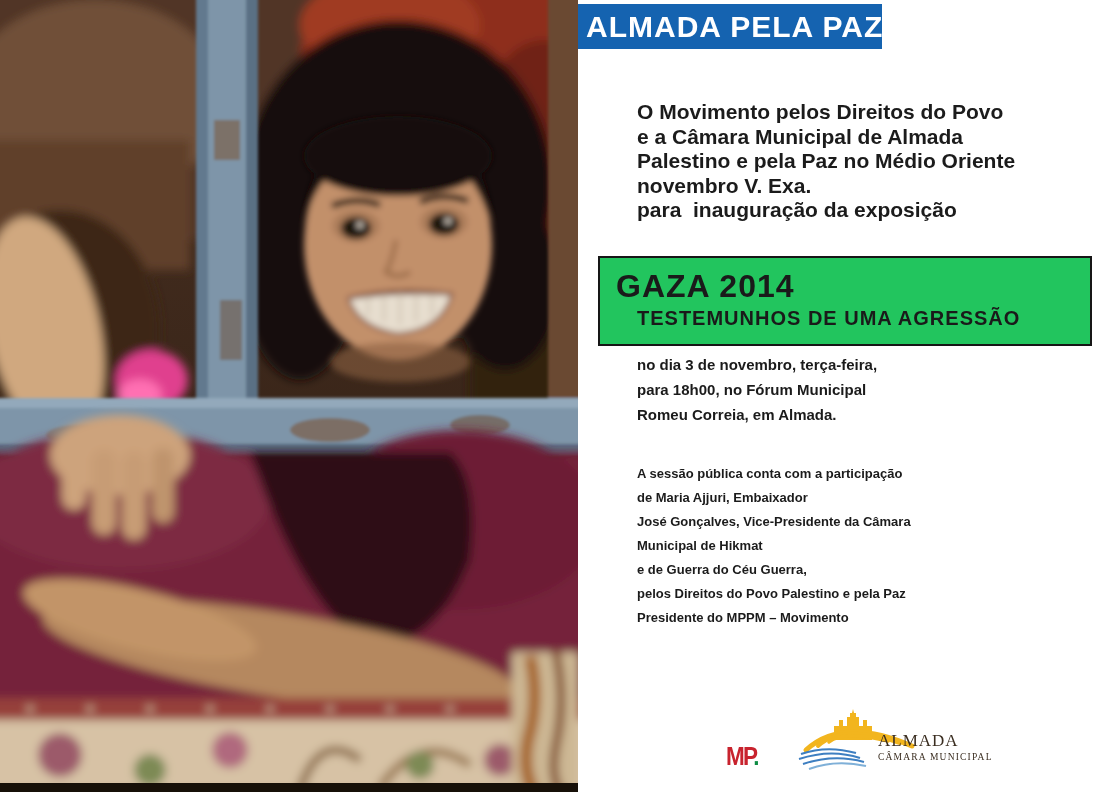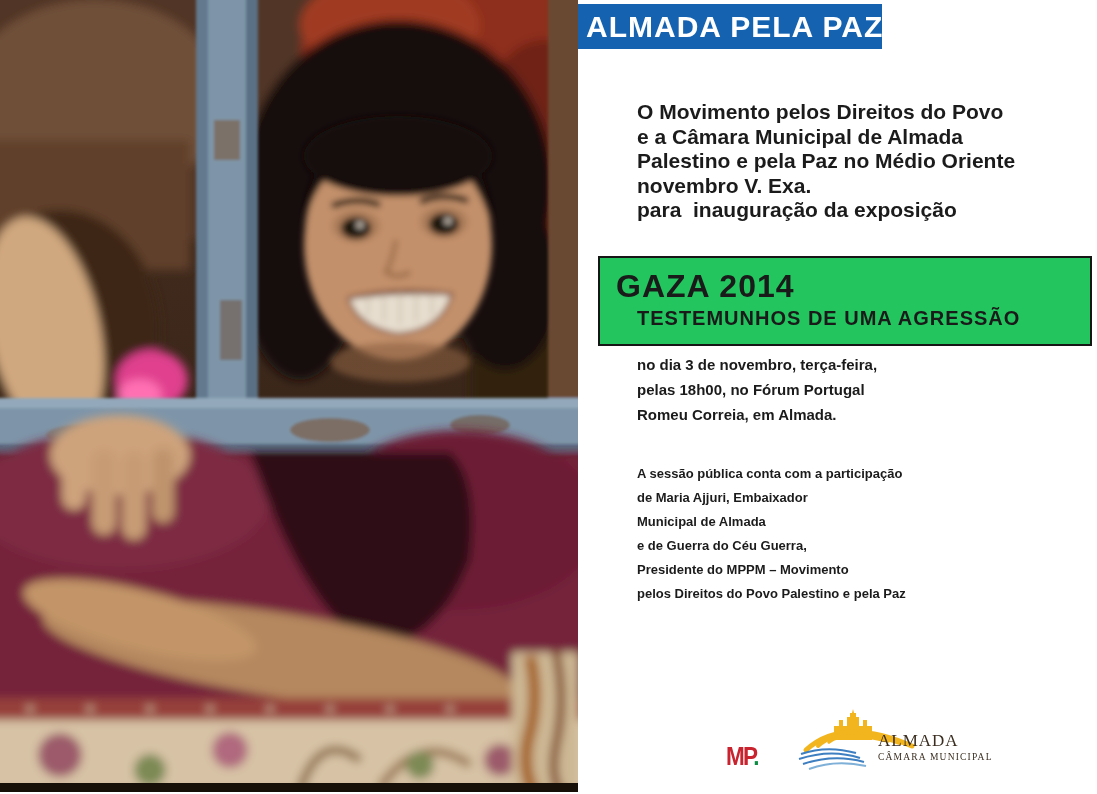--- a/index.html
+++ b/index.html
@@ -179,31 +179,32 @@
     <div class="tline">para  inauguração da exposição</div>
   </div>
 
   <div class="titlebox">
     <div class="t1">GAZA 2014</div>
     <div class="t2">TESTEMUNHOS DE UMA AGRESSÃO</div>
   </div>
 
   <div class="textblock event">
     <div class="tline">no dia 3 de novembro, terça-feira,</div>
-    <div class="tline">pelas 18h00, no Fórum Portugal</div>
+    <div class="tline">para 18h00, no Fórum Municipal</div>
     <div class="tline">Romeu Correia, em Almada.</div>
   </div>
 
   <div class="textblock participation">
     <div class="tline">A sessão pública conta com a participação</div>
     <div class="tline">de Maria Ajjuri, Embaixador</div>
-    <div class="tline">Municipal de Almada</div>
+    <div class="tline">José Gonçalves, Vice-Presidente da Câmara</div>
+    <div class="tline">Municipal de Hikmat</div>
     <div class="tline">e de Guerra do Céu Guerra,</div>
+    <div class="tline">pelos Direitos do Povo Palestino e pela Paz</div>
     <div class="tline">Presidente do MPPM – Movimento</div>
-    <div class="tline">pelos Direitos do Povo Palestino e pela Paz</div>
   </div>
 
   <div class="mppm">
     <div><span class="mppm-red">M</span><span class="mppm-red">P</span><span class="mppm-green">.</span></div>
     
   </div>
 
   <svg class="almada" viewBox="0 0 195 78">
     <g>
       <path d="M38,40 L38,26 h5 v-6 h4 v6 h4 v-9 h3 v-4 h2 l1,-4 1,4 h2 v4 h3 v9 h4 v-6 h4 v6 h5 v14 z" fill="#f2b51e"></path>

